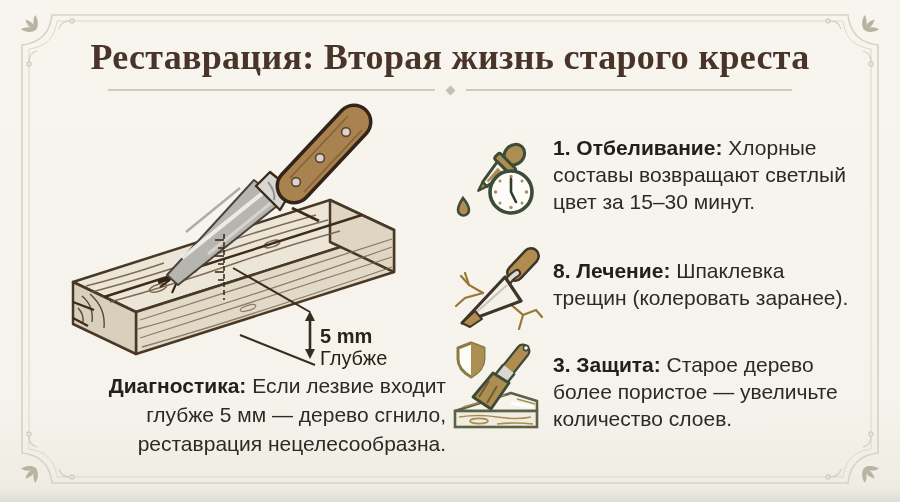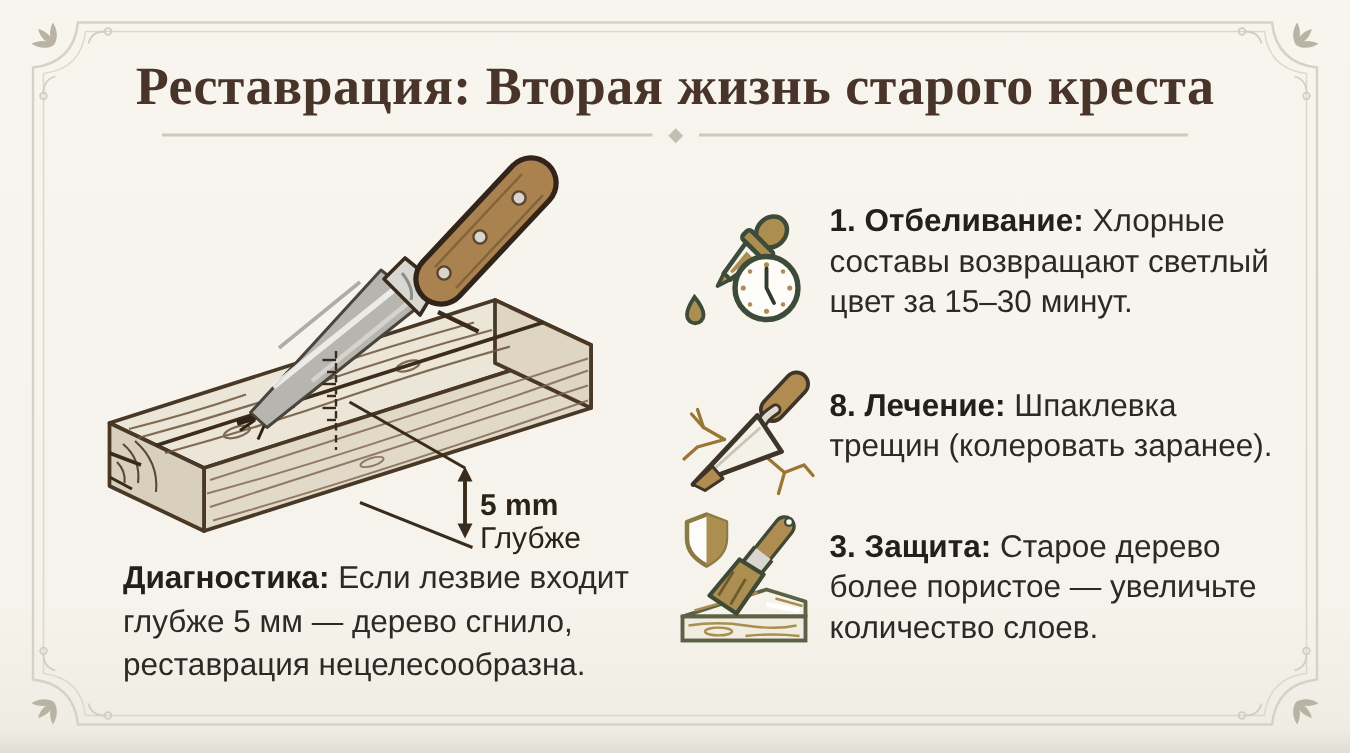--- a/index.html
+++ b/index.html
@@ -19,22 +19,22 @@
     font-size:36px;font-weight:bold;color:#49342a;letter-spacing:.3px;
   }
   .divider{
     position:absolute;top:86px;left:108px;width:684px;height:8px;
     display:flex;align-items:center;gap:12px;
   }
   .divider .line{flex:1;height:2px;background:#cdcabf;}
   .divider .diamond{width:7px;height:7px;background:#c3bfb2;transform:rotate(45deg);}
   .illustration{position:absolute;left:58px;top:96px;width:384px;height:280px;}
   .caption{
-    position:absolute;left:82px;top:372px;width:378px;
-    text-align:left;font-size:21px;line-height:1.38;color:#2d2a25;
+    position:absolute;left:68px;top:372px;width:378px;
+    text-align:right;font-size:21px;line-height:1.38;color:#2d2a25;
   }
   .caption b{color:#23201b;}
   .steps{position:absolute;left:449px;top:0;width:420px;height:502px;}
   .step{position:absolute;left:0;display:flex;align-items:flex-start;}
   .step .icon-box{width:96px;height:96px;flex:0 0 96px;margin-right:8px;}
   .step p{margin:0;width:308px;font-size:21px;line-height:27px;color:#2d2a25;}
   .step p b{color:#23201b;}
   .step1{top:128px;} .step1 p{padding-top:6px;}
   .step2{top:243px;} .step2 p{padding-top:14px;}
   .step3{top:337px;align-items:center;} .step3 p{padding-top:12px;}

